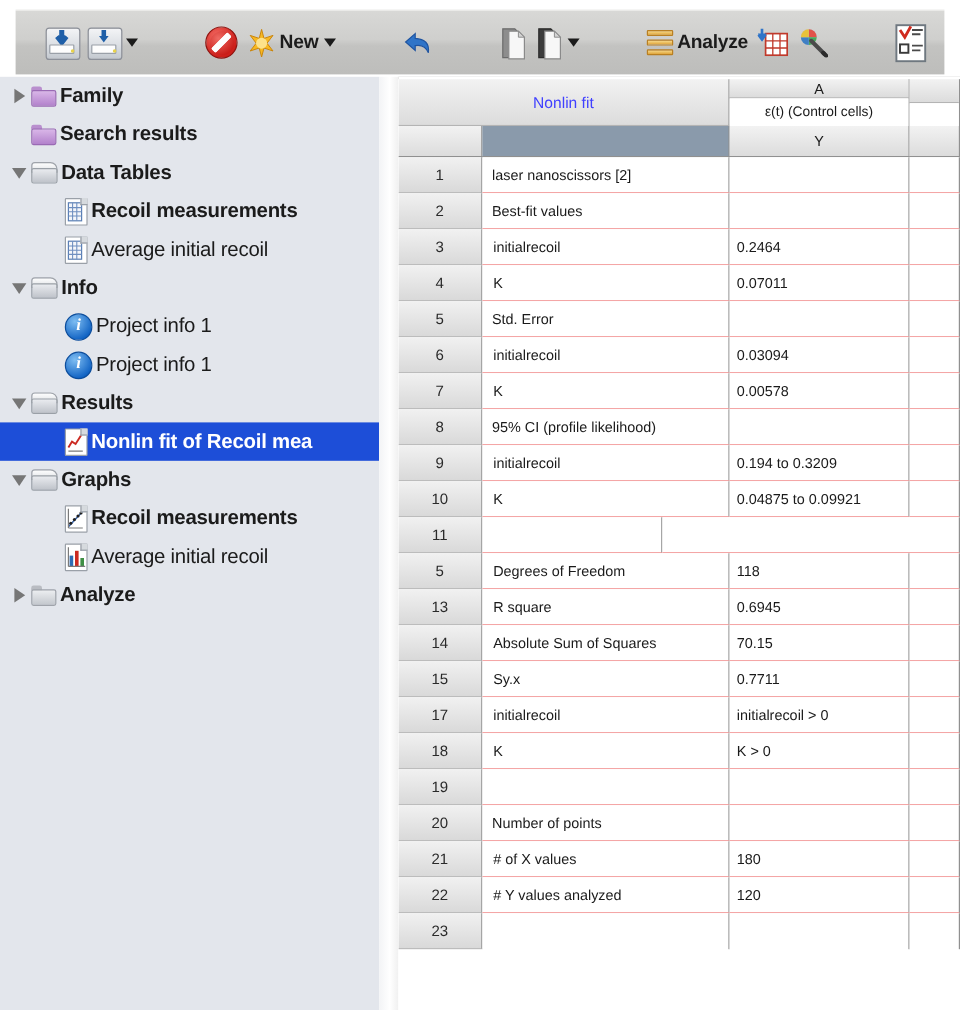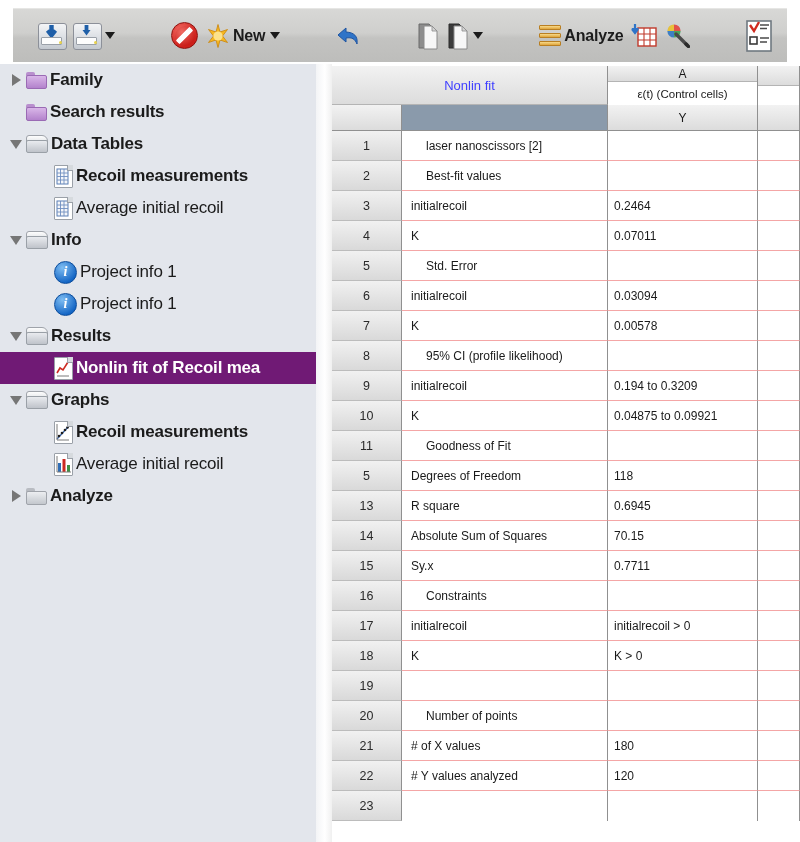--- a/index.html
+++ b/index.html
@@ -96,21 +96,21 @@
     overflow:hidden;
   }
   #sidebar-fade{
     position:absolute;left:316px;top:64px;width:16px;height:778px;
     background:linear-gradient(to right,#f3f4f6 0%,#ffffff 55%,#f0f0f0 100%);
   }
   .tree-item{
     position:relative;height:32px;display:flex;align-items:center;
     padding-left:6px;cursor:default;white-space:nowrap;
   }
-  .tree-item.selected{background:#701a75;}
+  .tree-item.selected{background:#1d4ed8;}
   .tree-item.selected .tree-label{color:#ffffff;}
   .twisty{width:20px;height:30px;display:flex;align-items:center;justify-content:center;flex:0 0 20px;}
   .twisty .tri-right{width:0;height:0;border-top:6px solid transparent;border-bottom:6px solid transparent;border-left:9px solid #767676;}
   .twisty .tri-down{width:0;height:0;border-left:6px solid transparent;border-right:6px solid transparent;border-top:9px solid #767676;}
   .tree-label{font-size:17px;color:#1b1b1b;letter-spacing:-0.2px;}
   .tree-label.bold{font-weight:bold;}
   .ic{flex:0 0 auto;margin-right:3px;display:flex;align-items:center;}
 
   
   .folder{width:21px;height:17px;position:relative;}
@@ -205,21 +205,21 @@
   .row .rn{
     flex:0 0 70px;box-sizing:border-box;
     background:linear-gradient(to bottom,#f1f1f1,#d9d9d9);
     border-right:1px solid #909090;border-bottom:1px solid #bcbcbc;
     display:flex;align-items:center;justify-content:center;
     font-size:12.5px;color:#2a2a2a;
   }
   .row .lbl{
     flex:0 0 206px;box-sizing:border-box;background:#fff;
     border-right:1px solid #909090;border-bottom:1px solid #f4a6a6;
-    display:flex;align-items:center;padding-left:24px;font-size:12px;
+    display:flex;align-items:center;padding-left:8px;font-size:12px;
   }
   .row .lbl.ind{padding-left:9px;}
   .row .vA{
     flex:0 0 150px;box-sizing:border-box;background:#fff;
     border-right:1px solid #909090;border-bottom:1px solid #f4a6a6;
     display:flex;align-items:center;padding-left:6px;font-size:12px;
   }
   .row .vB{
     flex:1 1 auto;box-sizing:border-box;background:#fff;
     border-right:1px solid #909090;border-bottom:1px solid #f4a6a6;
@@ -649,21 +649,20 @@
           <div class="vB"></div>
         </div>
         <div class="row">
           <div class="rn">10</div>
           <div class="lbl ind">K</div>
           <div class="vA">0.04875 to 0.09921</div>
           <div class="vB"></div>
         </div>
         <div class="row">
           <div class="rn">11</div>
-          <div class="lbl">Goodness of Fit</div>
           <div class="vA"></div>
           <div class="vB"></div>
         </div>
         <div class="row">
           <div class="rn">5</div>
           <div class="lbl ind">Degrees of Freedom</div>
           <div class="vA">118</div>
           <div class="vB"></div>
         </div>
         <div class="row">
@@ -678,26 +677,20 @@
           <div class="vA">70.15</div>
           <div class="vB"></div>
         </div>
         <div class="row">
           <div class="rn">15</div>
           <div class="lbl ind">Sy.x</div>
           <div class="vA">0.7711</div>
           <div class="vB"></div>
         </div>
         <div class="row">
-          <div class="rn">16</div>
-          <div class="lbl">Constraints</div>
-          <div class="vA"></div>
-          <div class="vB"></div>
-        </div>
-        <div class="row">
           <div class="rn">17</div>
           <div class="lbl ind">initialrecoil</div>
           <div class="vA">initialrecoil &gt; 0</div>
           <div class="vB"></div>
         </div>
         <div class="row">
           <div class="rn">18</div>
           <div class="lbl ind">K</div>
           <div class="vA">K &gt; 0</div>
           <div class="vB"></div>

